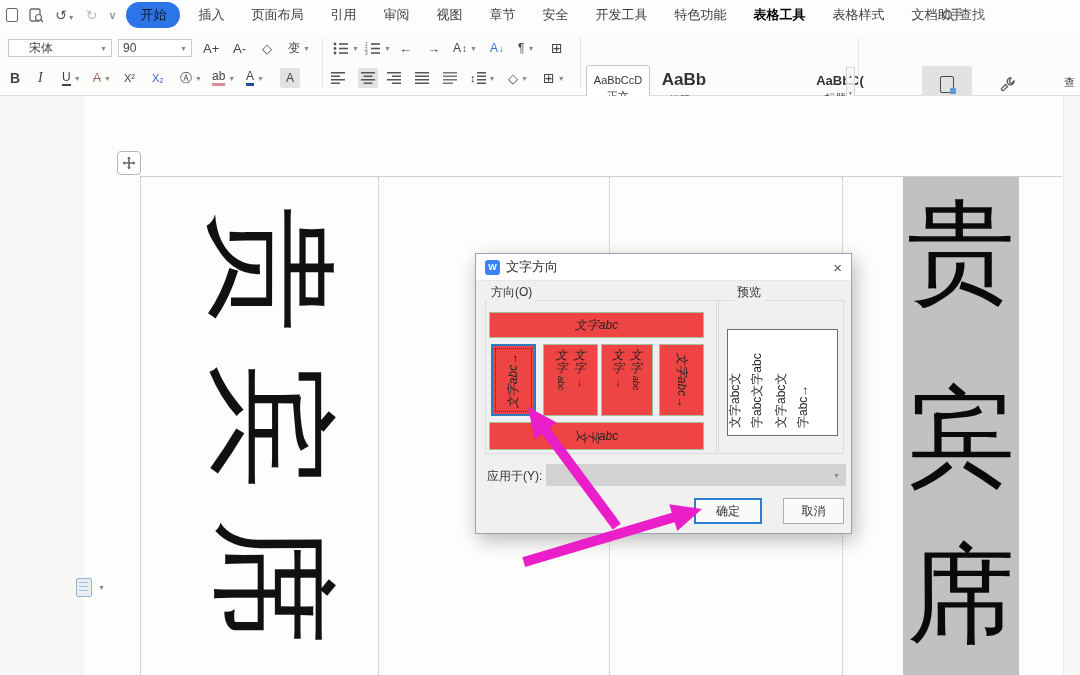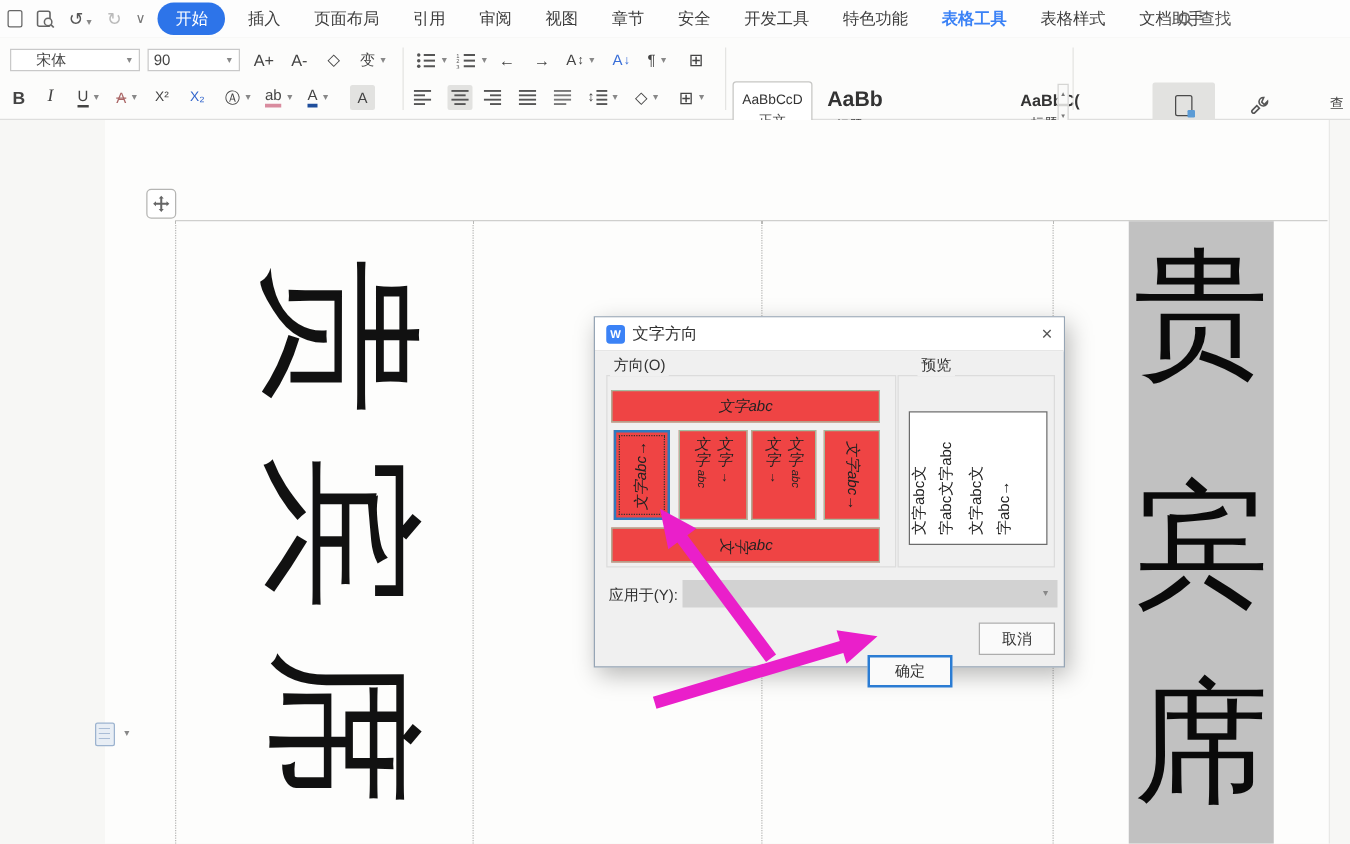--- a/index.html
+++ b/index.html
@@ -7,22 +7,22 @@
   
   .menubar{position:absolute;left:0;top:0;width:1080px;height:30px;background:#fdfdfd;
     border-bottom:1px solid #ebebe9;display:flex;align-items:center;font-size:13px;color:#3e3e3e;}
   .qicons{display:flex;align-items:center;gap:11px;padding:0 10px 0 6px;color:#555;}
   .qicons .gl{font-size:14px;line-height:14px;}
   .qicons .dim{color:#bbb;}
   .tinycaret{font-size:7px;color:#888;margin-left:1px;}
   .miniDoc{width:10px;height:12px;border:1.4px solid #666;border-radius:2px;display:inline-block;}
   .tabs{display:flex;align-items:center;gap:9px;}
   .tab{padding:3px 9px;white-space:nowrap;cursor:default;}
-  .tab.active{background:#2d74e9;color:#ffffff;border-radius:14px;padding:4px 14px;text-align:right;}
-  .tab.boldtab{font-weight:bold;color:#3b82f6;}
+  .tab.active{background:#2d74e9;color:#0f172a;border-radius:14px;padding:4px 14px;text-align:right;}
+  .tab.boldtab{font-weight:bold;color:#000000;}
   .mb-search{position:absolute;left:942px;top:0;height:30px;display:flex;align-items:center;gap:4px;color:#555;}
   
   .toolbar{position:absolute;left:0;top:30px;width:1080px;height:65px;background:#fcfcfb;
     border-bottom:1px solid #dededd;font-size:12px;color:#444;}
   .sel{position:absolute;height:18px;border:1px solid #c9c9c9;background:#fff;display:flex;
     align-items:center;justify-content:space-between;padding:0 4px;box-sizing:border-box;}
   .tbtn{position:absolute;height:20px;display:flex;align-items:center;justify-content:center;gap:1px;color:#444;}
   .act{background:#e2e2e0;border-radius:2px;}
   .vsep{position:absolute;top:8px;height:50px;width:1px;background:#e4e4e2;}
   .caret{font-size:7px;color:#888;margin-left:2px;}
@@ -76,21 +76,21 @@
   .vcjk{display:block;width:14px;margin:0 auto;font-size:12px;line-height:13px;word-break:break-all;}
   .vlat{display:inline-block;transform:rotate(90deg);font-size:9px;margin-top:3px;}
   .varr{display:block;font-size:10px;line-height:10px;margin-top:3px;}
   .rcjk{display:inline-block;transform:rotate(90deg);font-size:12px;}
   .pvbox{position:absolute;left:251px;top:75px;width:109px;height:105px;background:#fff;border:1px solid #6c6c6c;overflow:hidden;}
   .pv-col{position:absolute;top:85px;height:13px;line-height:13px;white-space:nowrap;
     transform-origin:0 100%;transform:rotate(-90deg);font-size:12px;color:#222;}
   .applysel{position:absolute;left:70px;top:210px;width:300px;height:22px;background:#d2d2d2;
     display:flex;align-items:center;justify-content:flex-end;padding-right:6px;box-sizing:border-box;color:#7a7a7a;}
   .dbtn{position:absolute;top:244px;height:26px;background:#fafafa;display:flex;align-items:center;justify-content:center;box-sizing:border-box;}
-  .dbtn.ok{left:218px;width:68px;border:2px solid #2b7cd3;margin-top:26px;}
+  .dbtn.ok{left:218px;width:68px;border:2px solid #2b7cd3;}
   .dbtn.cancel{left:307px;width:61px;border:1px solid #adadad;}
   
   .overlay{position:absolute;left:0;top:0;width:1080px;height:675px;pointer-events:none;z-index:50;}
 </style>
 </head>
 <body>
 
 <div class="menubar">
   <div class="qicons">
     <span class="miniDoc"></span>

